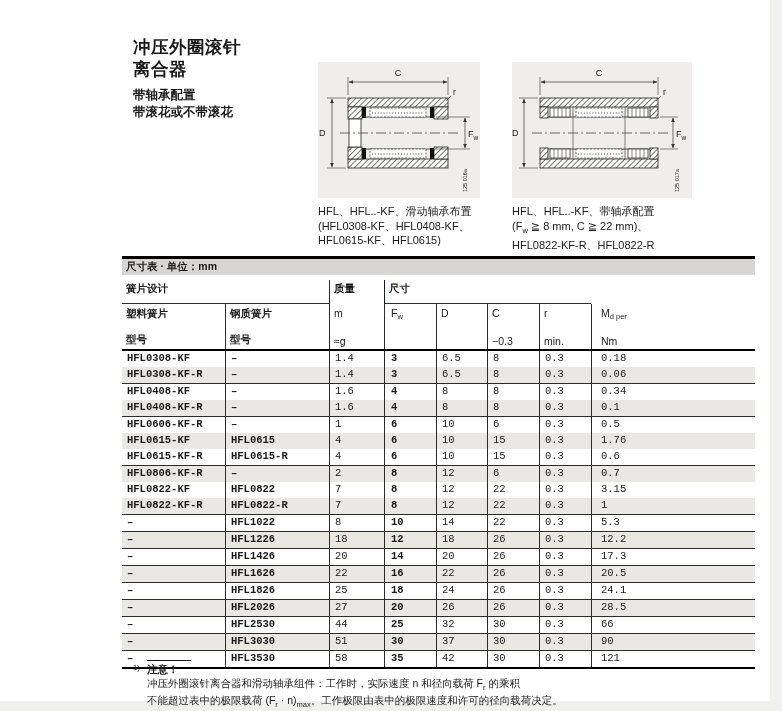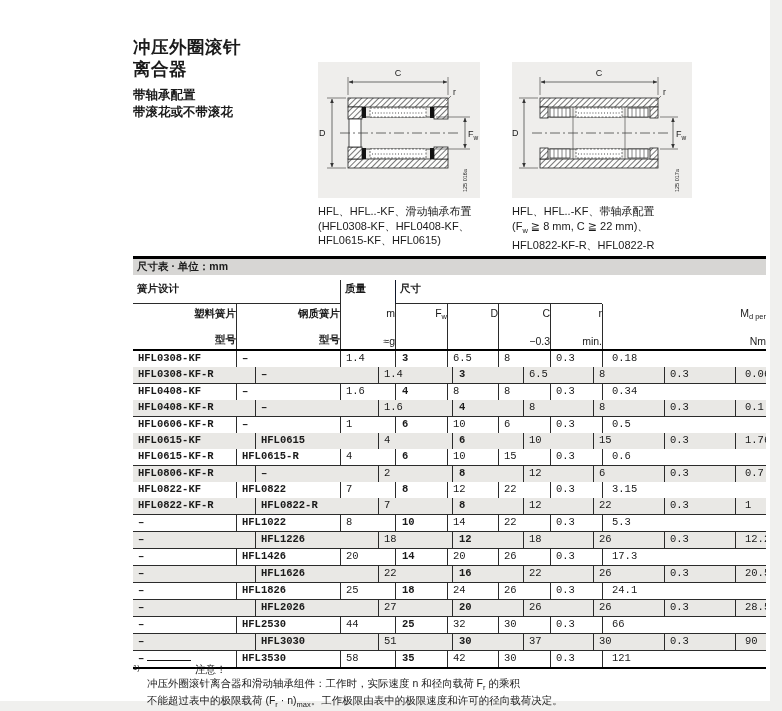--- a/index.html
+++ b/index.html
@@ -20,56 +20,56 @@
   .fig-panel{position:absolute;top:62px;height:136px;background:#efeeec;}
   .fig1{left:318px;width:162px;}
   .fig2{left:512px;width:180px;}
   svg text{font-family:"Liberation Sans",sans-serif;fill:#1a1a1a;}
   .caption{position:absolute;top:204px;font-size:11px;line-height:14.5px;}
   .cap1{left:318px;width:192px;}
   .cap2{left:512px;width:256px;}
   .caption sub{font-size:7.5px;}
 
   
-  .size-table{position:absolute;left:133px;top:256px;width:633px;font-size:10.5px;}
+  .size-table{position:absolute;left:122px;top:256px;width:633px;font-size:10.5px;}
   .tbar{
     border-top:3px solid #000;background:#d7d6d4;height:16px;line-height:15px;
     font-weight:bold;padding-left:4px;margin-bottom:5px;
   }
   .grow{display:flex;height:24px;}
   .grow .gcell{box-sizing:border-box;padding:2px 0 0 4px;font-weight:bold;}
   .g0{width:207px;border-bottom:1px solid #2b2b2b;}
   .g1{width:55px;border-left:1px solid #2b2b2b;}
   .g2{width:207px;border-left:1px solid #0f172a;border-bottom:1px solid #2b2b2b;}
   .g3{flex:1;border-left:1px solid #2b2b2b;}
   .srow{display:flex;height:45px;}
   .scell{box-sizing:border-box;display:flex;flex-direction:column;justify-content:space-between;
-         padding:3px 0 2px 4px;align-items:flex-end;}
+         padding:3px 0 2px 4px;}
   .scell.bold{font-weight:bold;}
   .trow{display:flex;height:16px;line-height:15px;font-family:Liberation Mono, monospace;}
-  .trow.shaded{background:#e9e8e5;gap:19px;}
+  .trow.shaded{background:#e9e8e5;}
   .trow.gend{border-bottom:1px solid #2b2b2b;}
   .tcell{box-sizing:border-box;padding-left:5px;overflow:hidden;white-space:nowrap;}
   .c0{width:103px;font-weight:bold;}
   .c1{width:104px;border-left:1px solid #2b2b2b;font-weight:bold;}
   .c2{width:55px;border-left:1px solid #2b2b2b;}
   .c3{width:52px;border-left:1px solid #2b2b2b;font-weight:bold;padding-left:6px;}
   .c4{width:51px;border-left:1px solid #2b2b2b;}
   .c5{width:52px;border-left:1px solid #2b2b2b;}
   .c6{width:52px;border-left:1px solid #2b2b2b;}
   .c7{flex:1;border-left:1px solid #2b2b2b;padding-left:9px;}
   .tbody{border-top:2px solid #000;border-bottom:2px solid #000;}
   .hsub{font-size:7.5px;vertical-align:-2px;}
 
   
   .footnotes{position:absolute;left:133px;top:660px;width:620px;font-size:10.5px;line-height:13.5px;}
   .fn-rule{width:44px;height:0;border-top:1px solid #111;margin-left:14px;margin-bottom:2px;}
   .fn-line{position:relative;padding-left:14px;}
   .fn-mark{position:absolute;left:0;top:-2px;font-size:7.5px;}
-  .fn-title{font-weight:normal;margin-left:48px;}
+  .fn-title{font-weight:bold;}
   .fn sub, .footnotes sub{font-size:7.5px;}
 </style>
 </head>
 <body>
 
 <div class="edge-right"></div>
 <div class="edge-bottom"></div>
 
 <div class="title-block">
   <div class="page-title">

